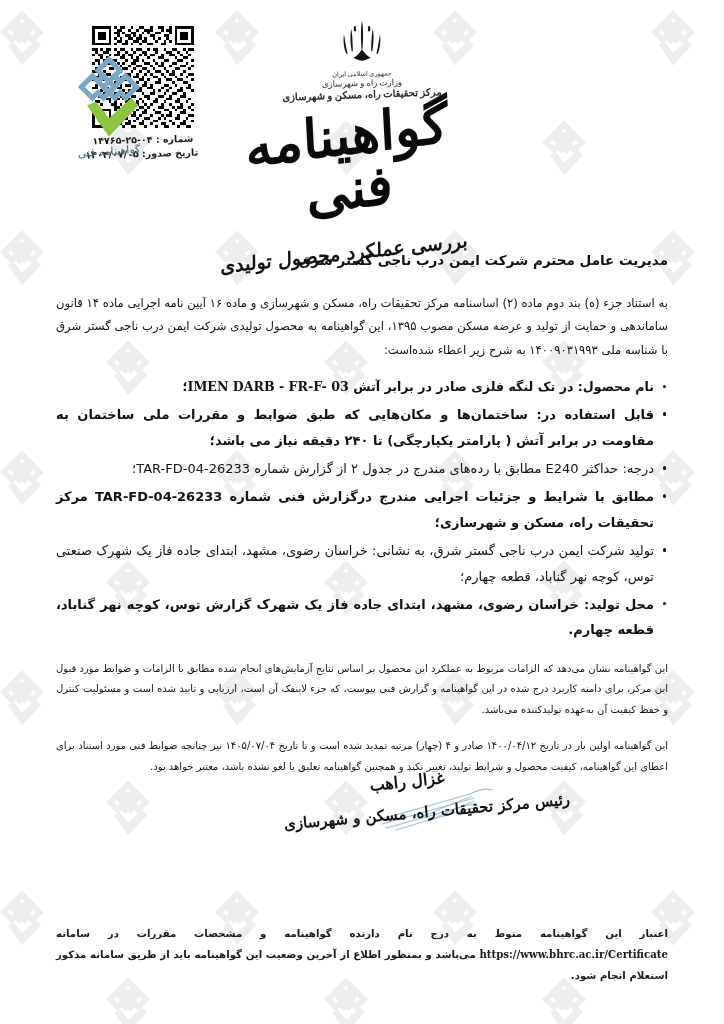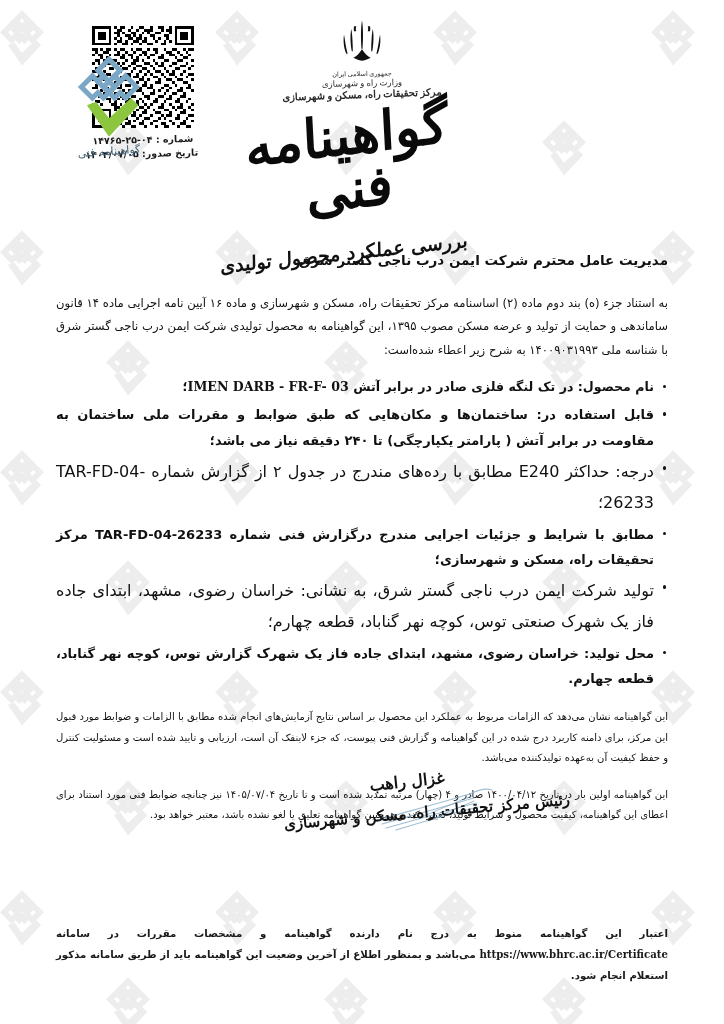--- a/index.html
+++ b/index.html
@@ -171,21 +171,21 @@
     content: "";
     position: absolute;
     right: 2px;
     top: 10px;
     width: 3.5px;
     height: 3.5px;
     border-radius: 50%;
     background: #111111;
   }
   li.strong-item { font-size: 12.6px; font-weight: bold; }
-  li.small-item { font-size: 16px; font-weight: normal; line-height: 1.85; }
+  li.small-item { font-size: 13px; font-weight: normal; line-height: 1.85; }
   li.mid-item { font-size: 13px; font-weight: bold; }
 
   .para-note {
     font-size: 10px;
     line-height: 2.05;
     text-align: justify;
     text-align-last: right;
     margin: 16px 0 0 0;
   }
 

